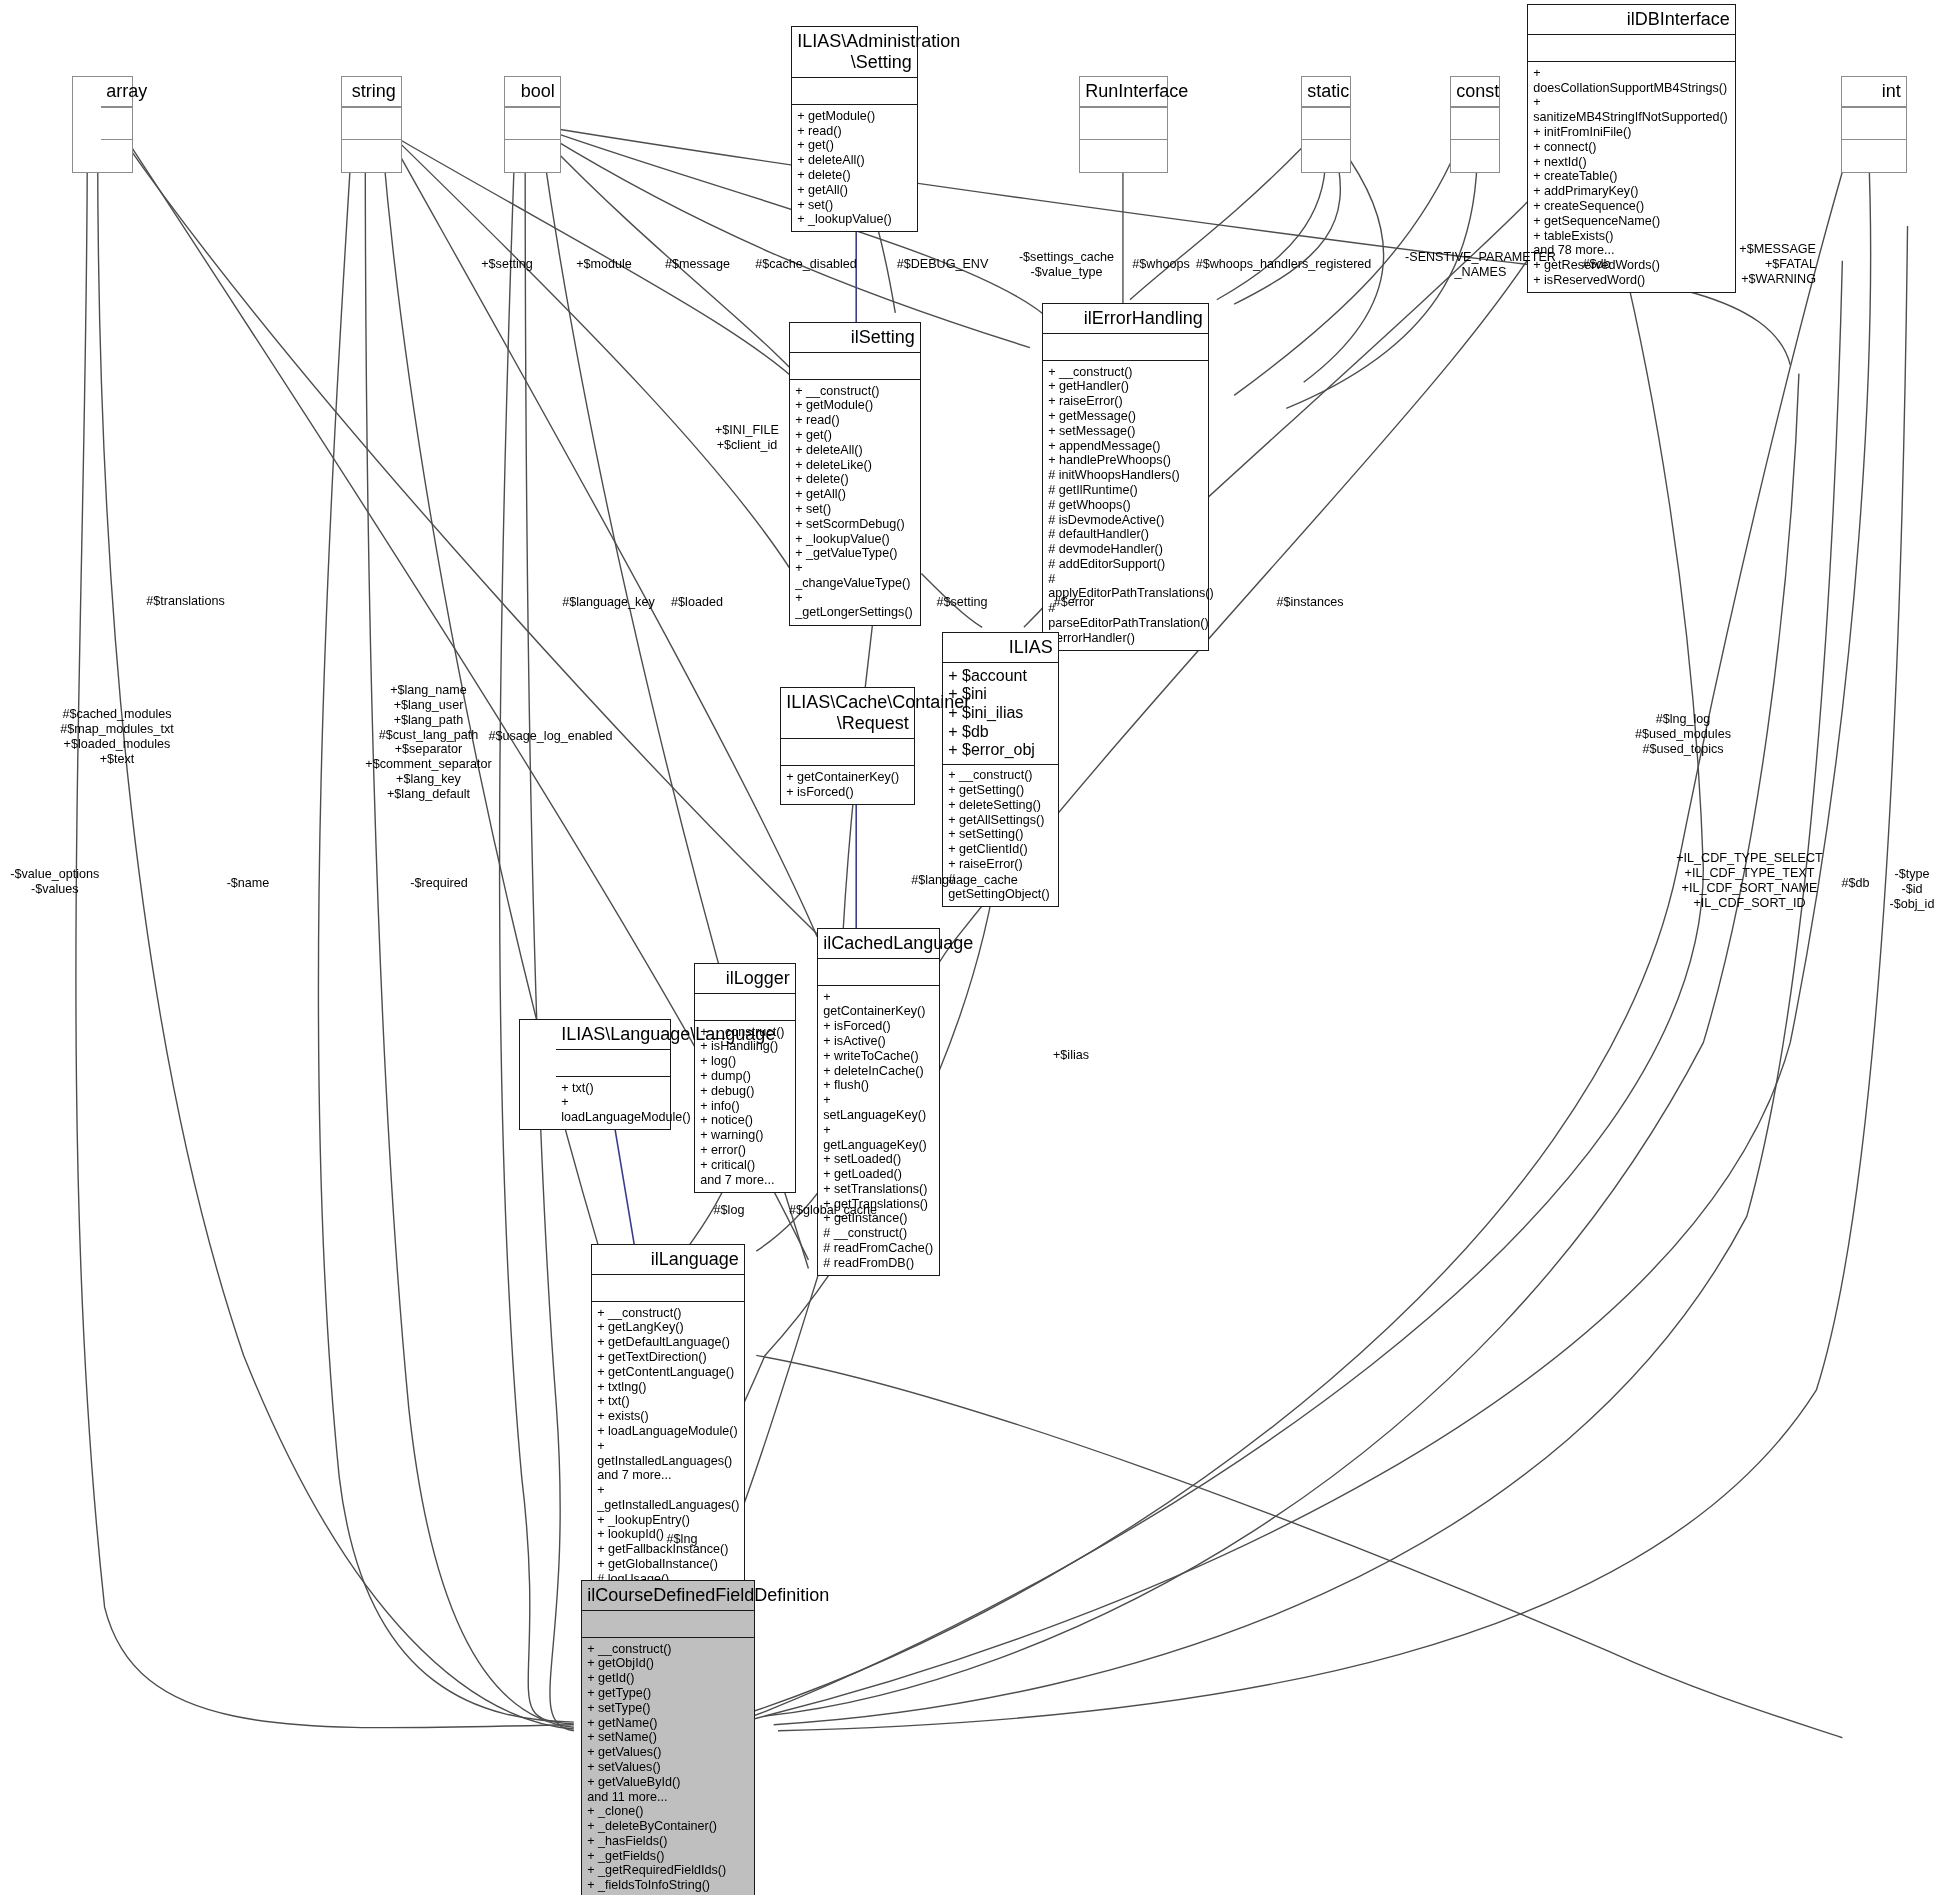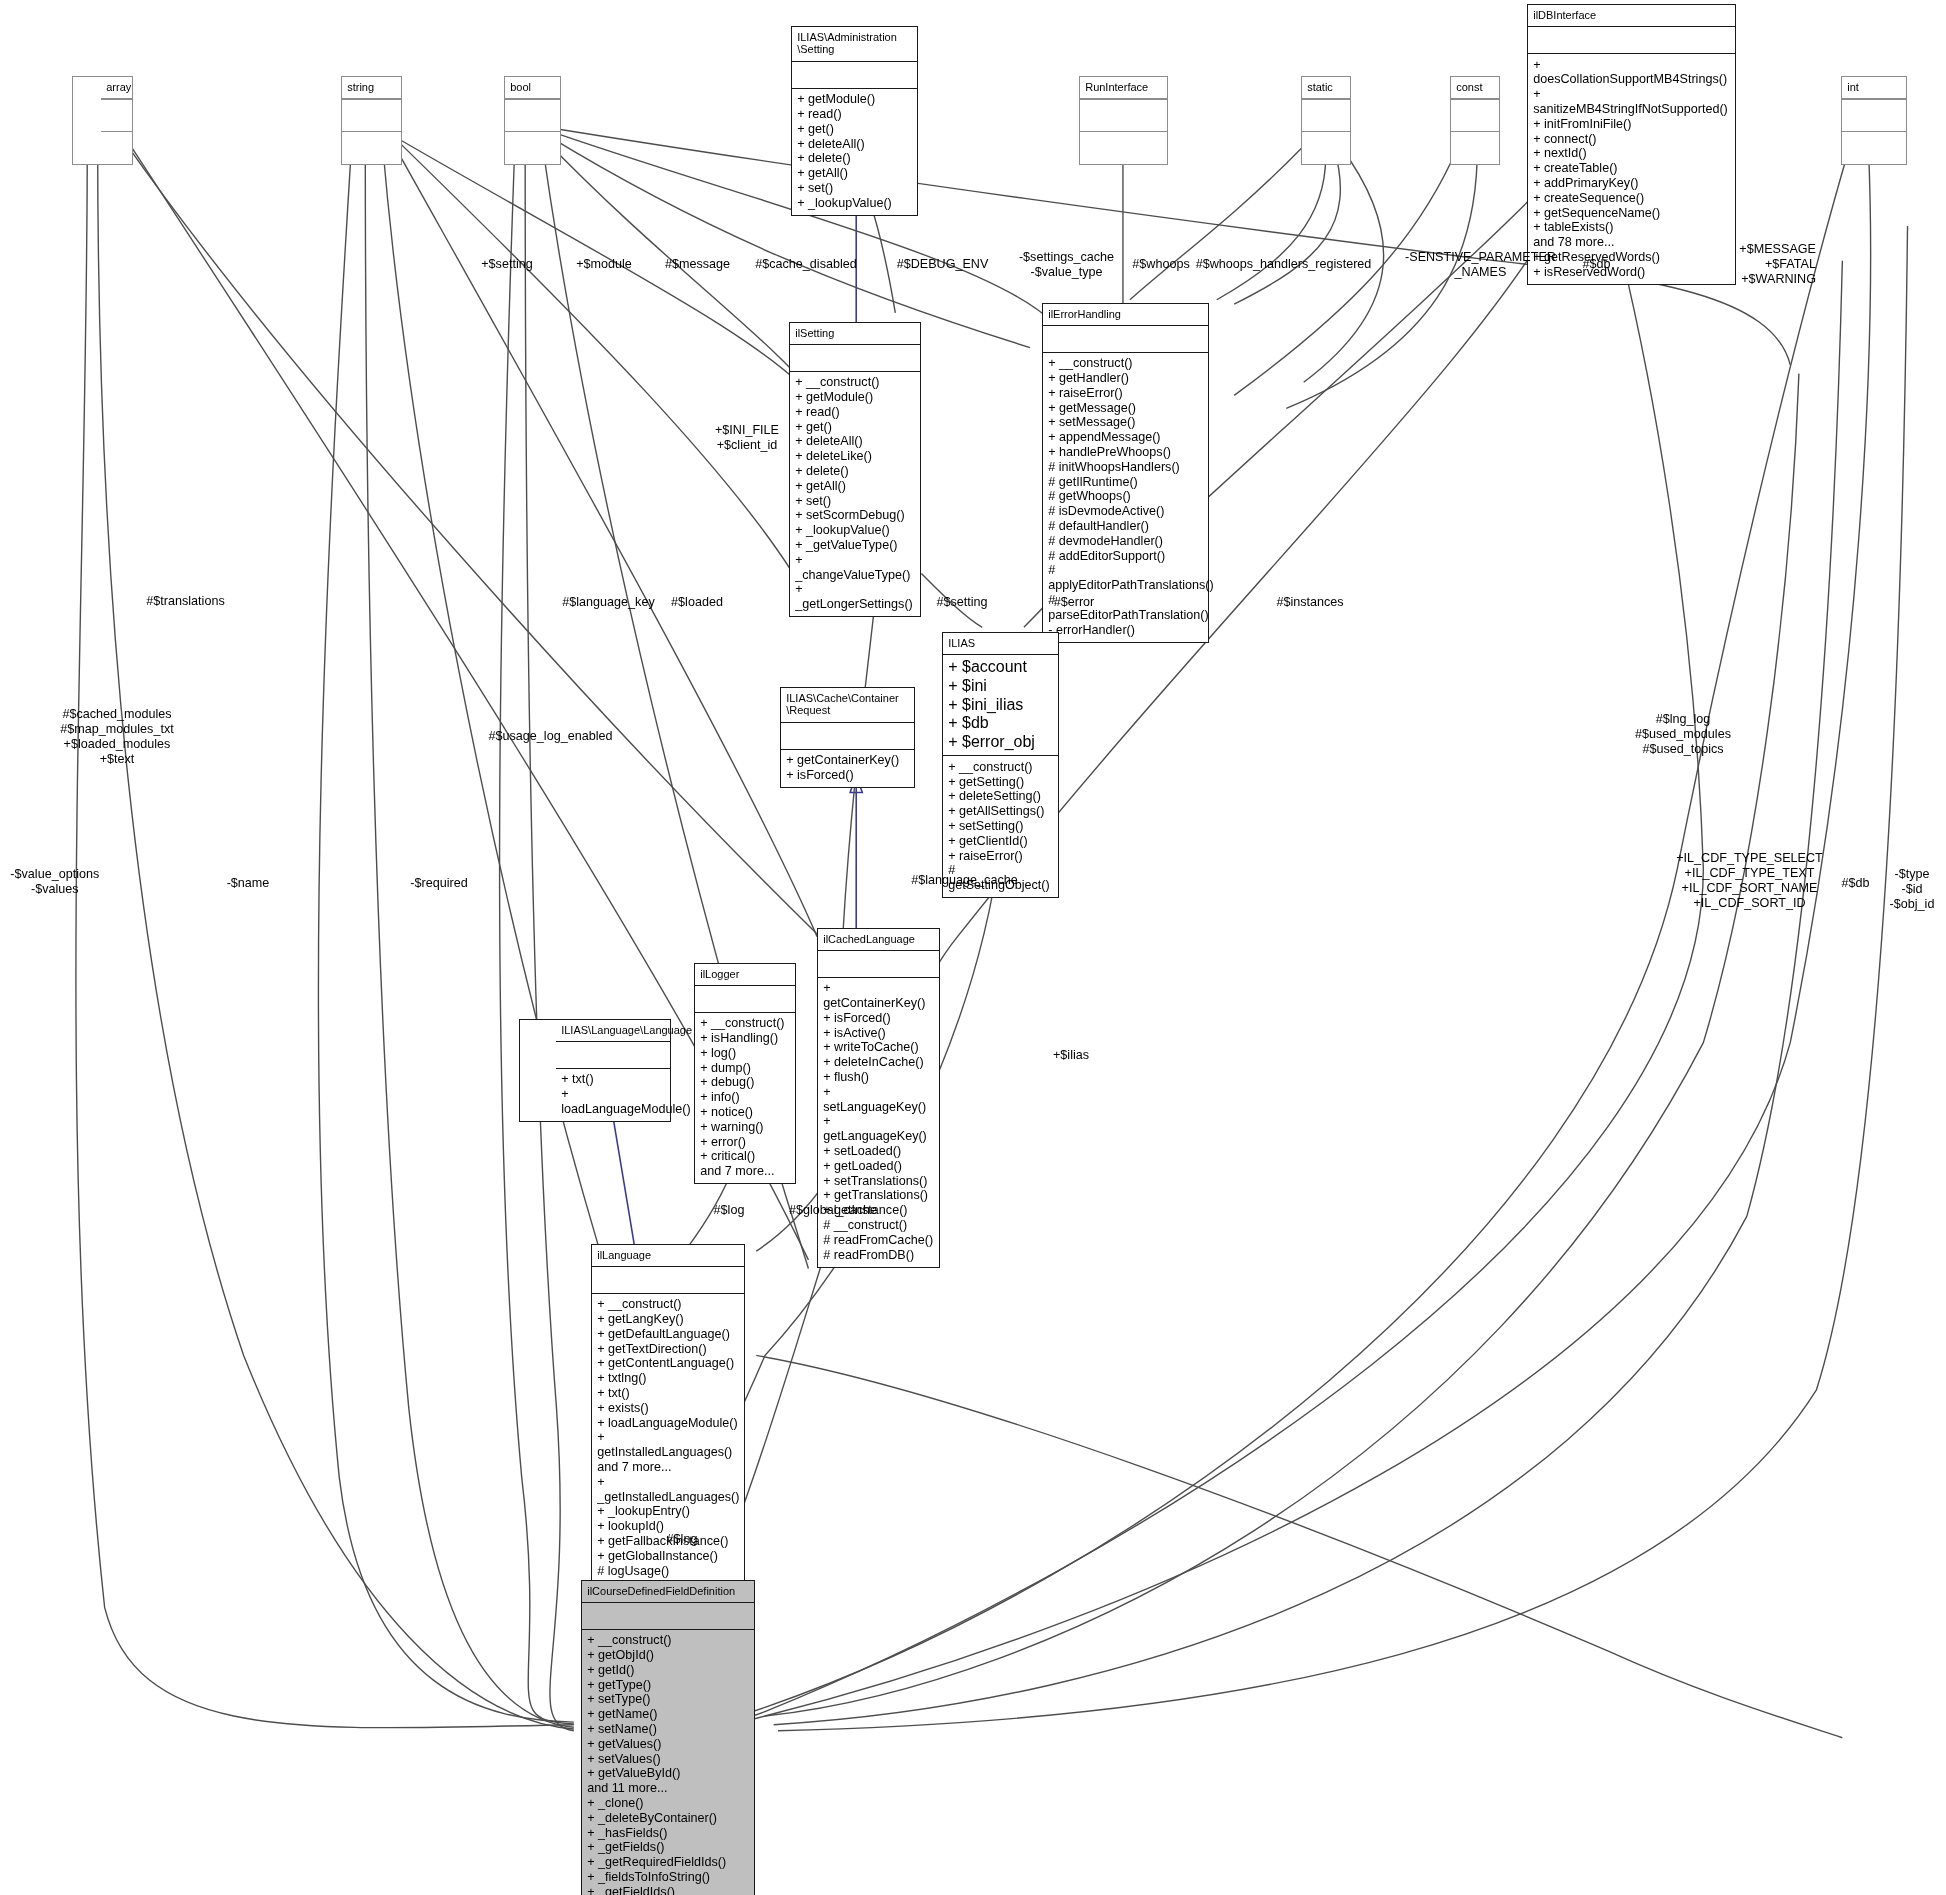--- a/index.html
+++ b/index.html
@@ -5,21 +5,21 @@
   html,body{margin:0;padding:0;background:#ffffff;}
   body{font-family:"Liberation Sans", sans-serif;}
   #stage{position:relative;width:1947px;height:1895px;background:#fff;overflow:hidden;}
   svg#edges{position:absolute;left:0;top:0;width:1947px;height:1895px;pointer-events:none;}
   .edge{fill:none;stroke:#4d4d4d;stroke-width:1.6;}
   .edge-inh{fill:none;stroke:#3a3a8c;stroke-width:1.8;}
   .node{position:absolute;box-sizing:border-box;background:#fff;border:0.9px solid #8c8c8c;}
   .node.solid{border:1.4px solid #1a1a1a;}
   .node.hl{background:#bfbfbf;border:1.4px solid #1a1a1a;}
   .node .title{
-     text-align:left;font-size:11px;color:#000;padding:3.5px 5.2px 4.3px 5.2px;
+     text-align:right;font-size:18px;color:#000;padding:3.5px 5.2px 4.3px 5.2px;
      line-height:1.18;white-space:pre-line;
   }
   .node.solid .title, .node.hl .title{border-bottom:1.4px solid #1a1a1a;}
   .node .attrs{border-top:0.9px solid #8c8c8c;padding:3.5px 5.2px;font-size:16px;line-height:1.17;min-height:19px;white-space:pre-line;}
   .node.solid .attrs, .node.hl .attrs{border-top:0;border-bottom:1.4px solid #1a1a1a;}
   .node .ops{padding:3.5px 5.2px 4.3px 5.2px;font-size:12.6px;line-height:1.175;white-space:pre-line;}
   .node.plain .title{border-bottom:0.9px solid #8c8c8c;}
   .node.plain .attrs{border-bottom:0.9px solid #8c8c8c;min-height:24px;}
   .node.plain .ops{min-height:24px;}
   .elabel{position:absolute;font-size:12.6px;color:#000;line-height:1.18;white-space:pre-line;text-align:center;}
@@ -351,20 +351,28 @@
   <div class="elabel" style="left:129px;top:594px;width:113px;">#$translations</div>
   <div class="elabel" style="left:554px;top:595px;width:109px;">#$language_key</div>
   <div class="elabel" style="left:660px;top:595px;width:74px;">#$loaded</div>
   <div class="elabel" style="left:923px;top:595px;width:78px;">#$setting</div>
   <div class="elabel" style="left:1039px;top:595px;width:70px;">#$error</div>
   <div class="elabel" style="left:1262px;top:595px;width:96px;">#$instances</div>
   <div class="elabel" style="left:39px;top:707px;width:156px;">#$cached_modules
 #$map_modules_txt
 +$loaded_modules
 +$text</div>
+  <div class="elabel" style="left:346px;top:683px;width:165px;">+$lang_name
++$lang_user
++$lang_path
+#$cust_lang_path
++$separator
++$comment_separator
++$lang_key
++$lang_default</div>
   <div class="elabel" style="left:481px;top:729px;width:139px;">#$usage_log_enabled</div>
   <div class="elabel" style="left:1618px;top:712px;width:130px;">#$lng_log
 #$used_modules
 #$used_topics</div>
   <div class="elabel" style="left:-1.7px;top:867px;width:113px;">-$value_options
 -$values</div>
   <div class="elabel" style="left:209px;top:876px;width:78px;">-$name</div>
   <div class="elabel" style="left:391px;top:876px;width:96px;">-$required</div>
   <div class="elabel" style="left:895px;top:873px;width:139px;">#$language_cache</div>
   <div class="elabel" style="left:1036px;top:1048px;width:70px;">+$ilias</div>

